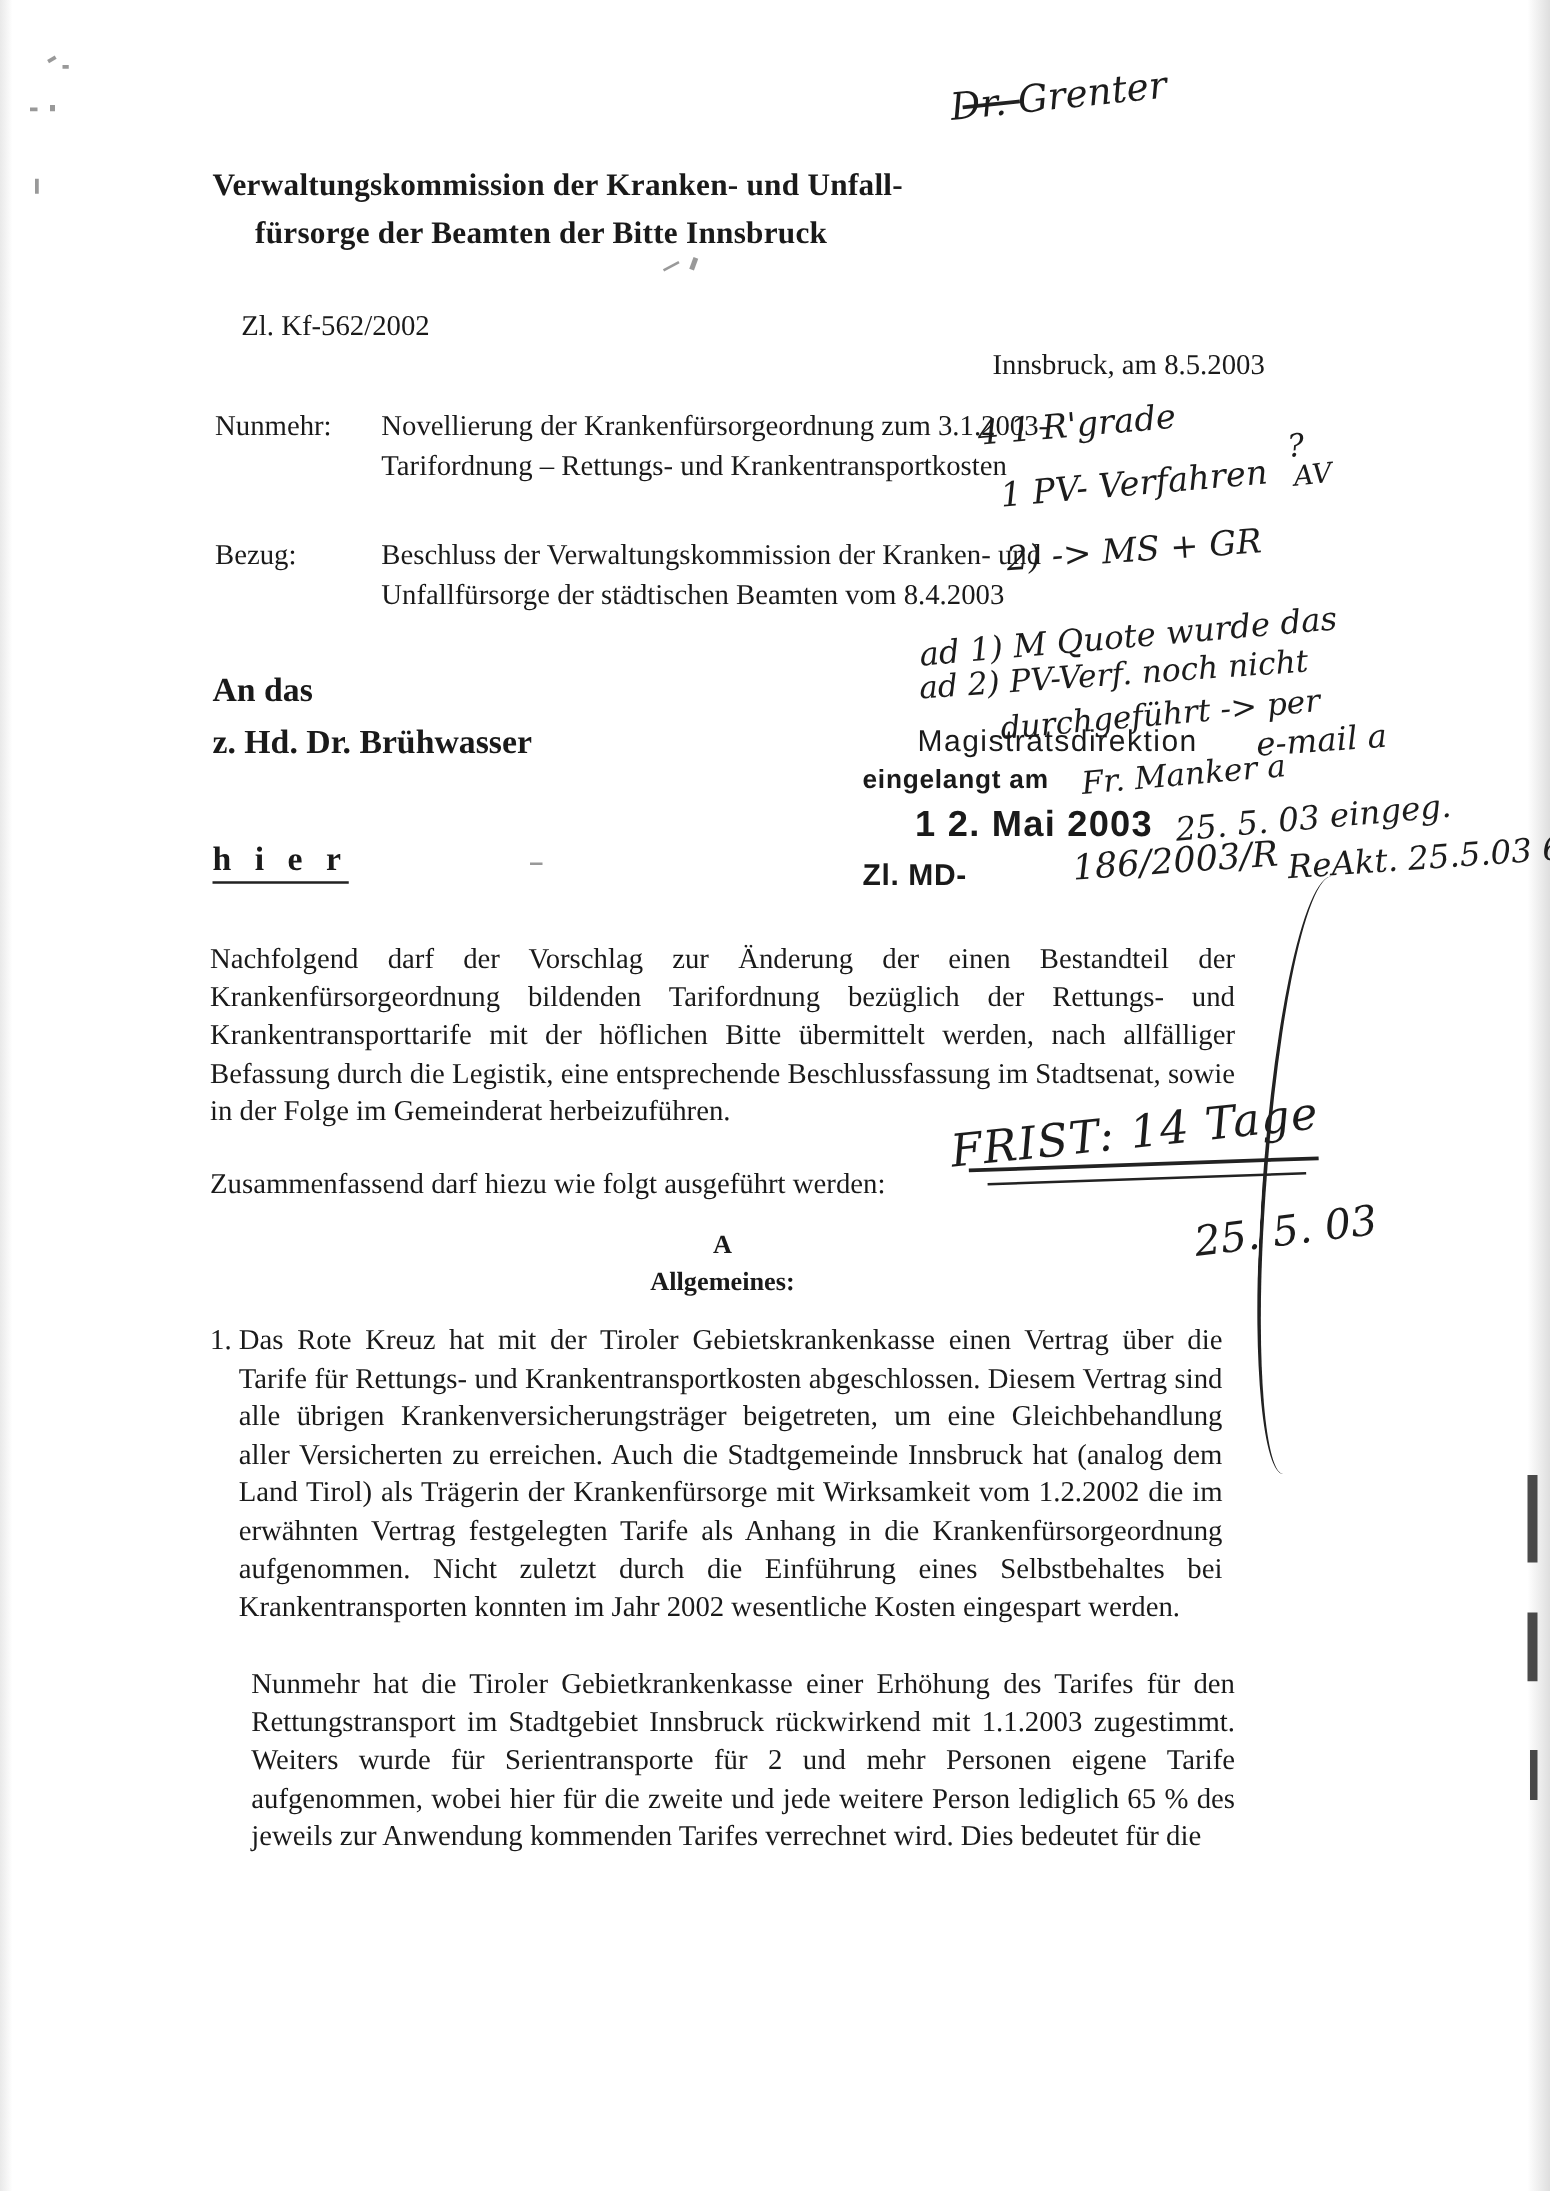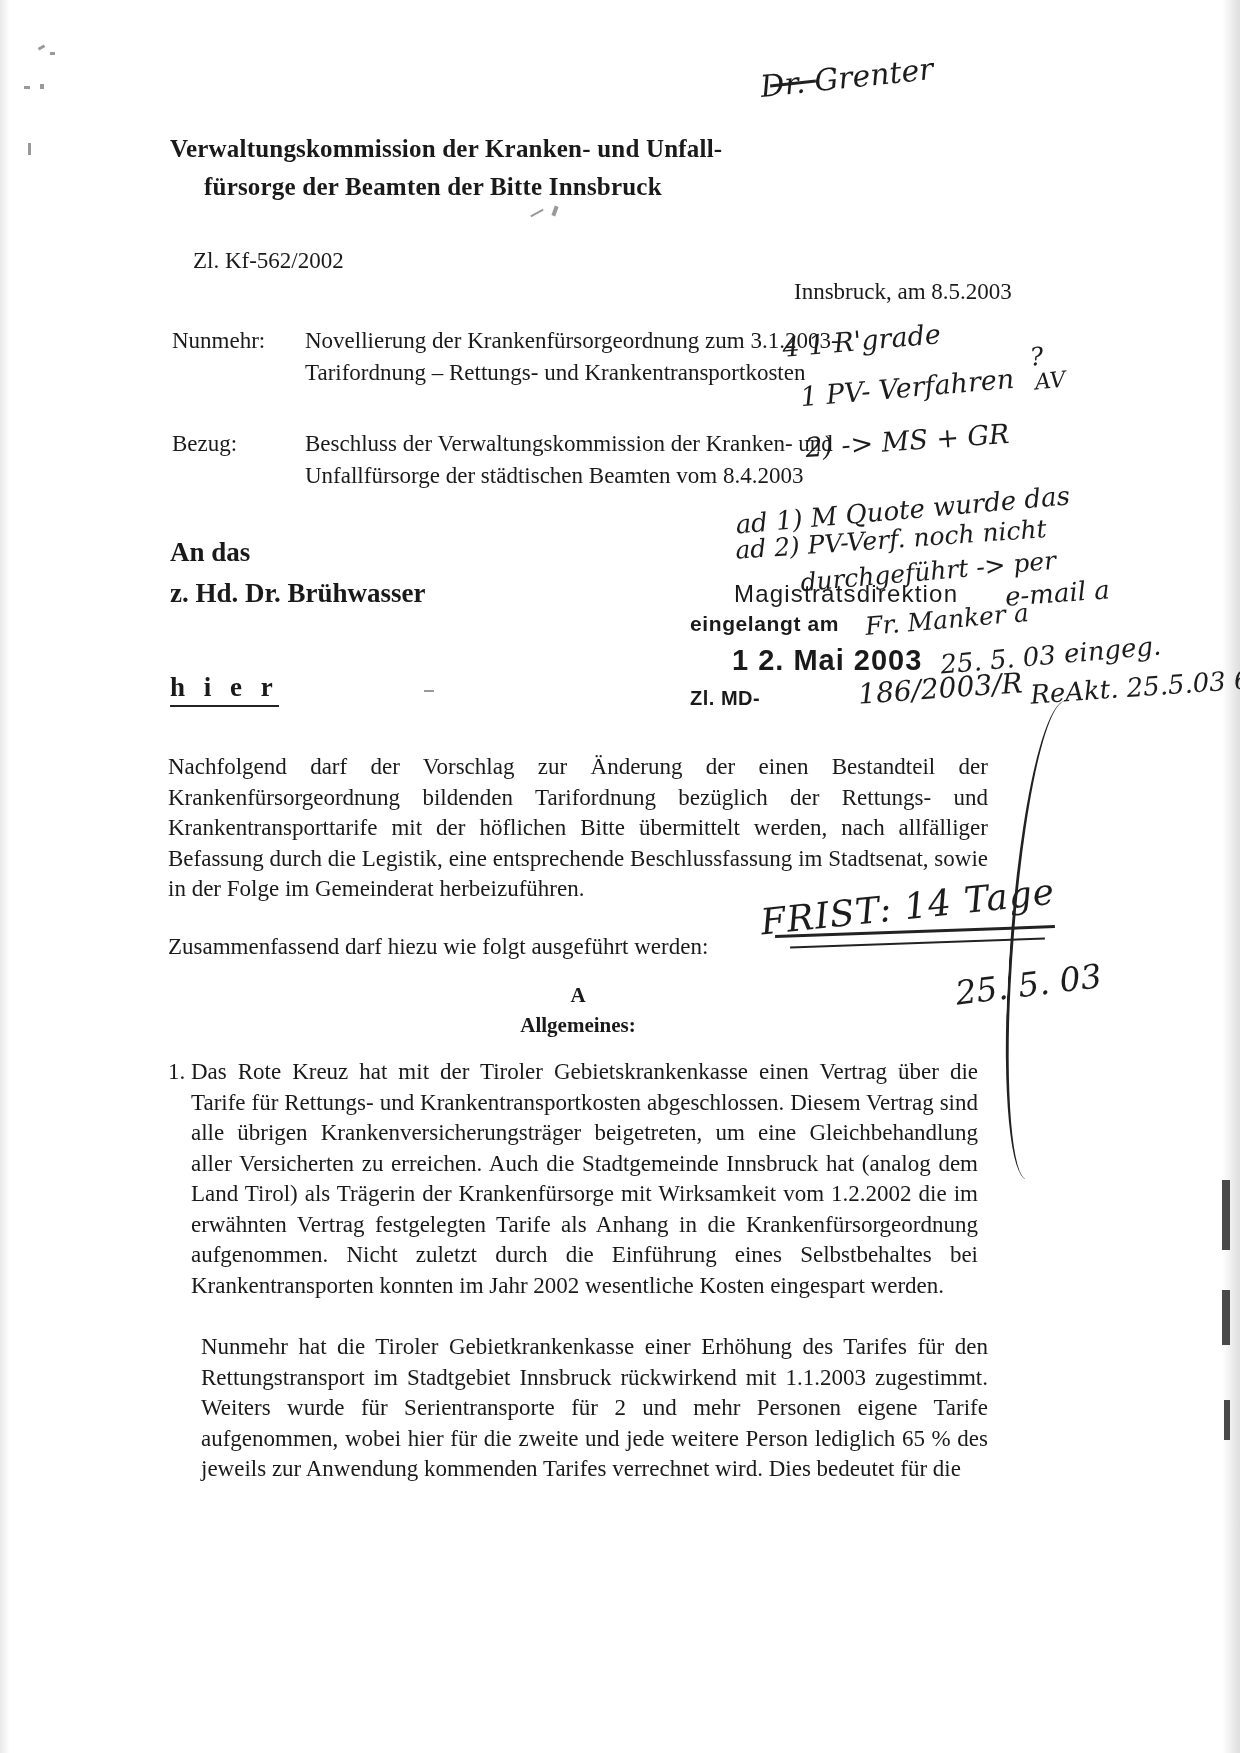--- a/index.html
+++ b/index.html
@@ -208,21 +208,21 @@
     font-weight: bold;
   }
   .stamp .s3 {
     font-size: 29px;
     font-weight: bold;
     letter-spacing: 1px;
     margin-top: 8px;
     margin-left: 42px;
   }
   .stamp .s4 {
-    font-size: 20px;
+    font-size: 24px;
     font-weight: bold;
     letter-spacing: .5px;
     margin-top: 10px;
   }
 </style>
 </head>
 <body>
 
 <div class="page">
 

